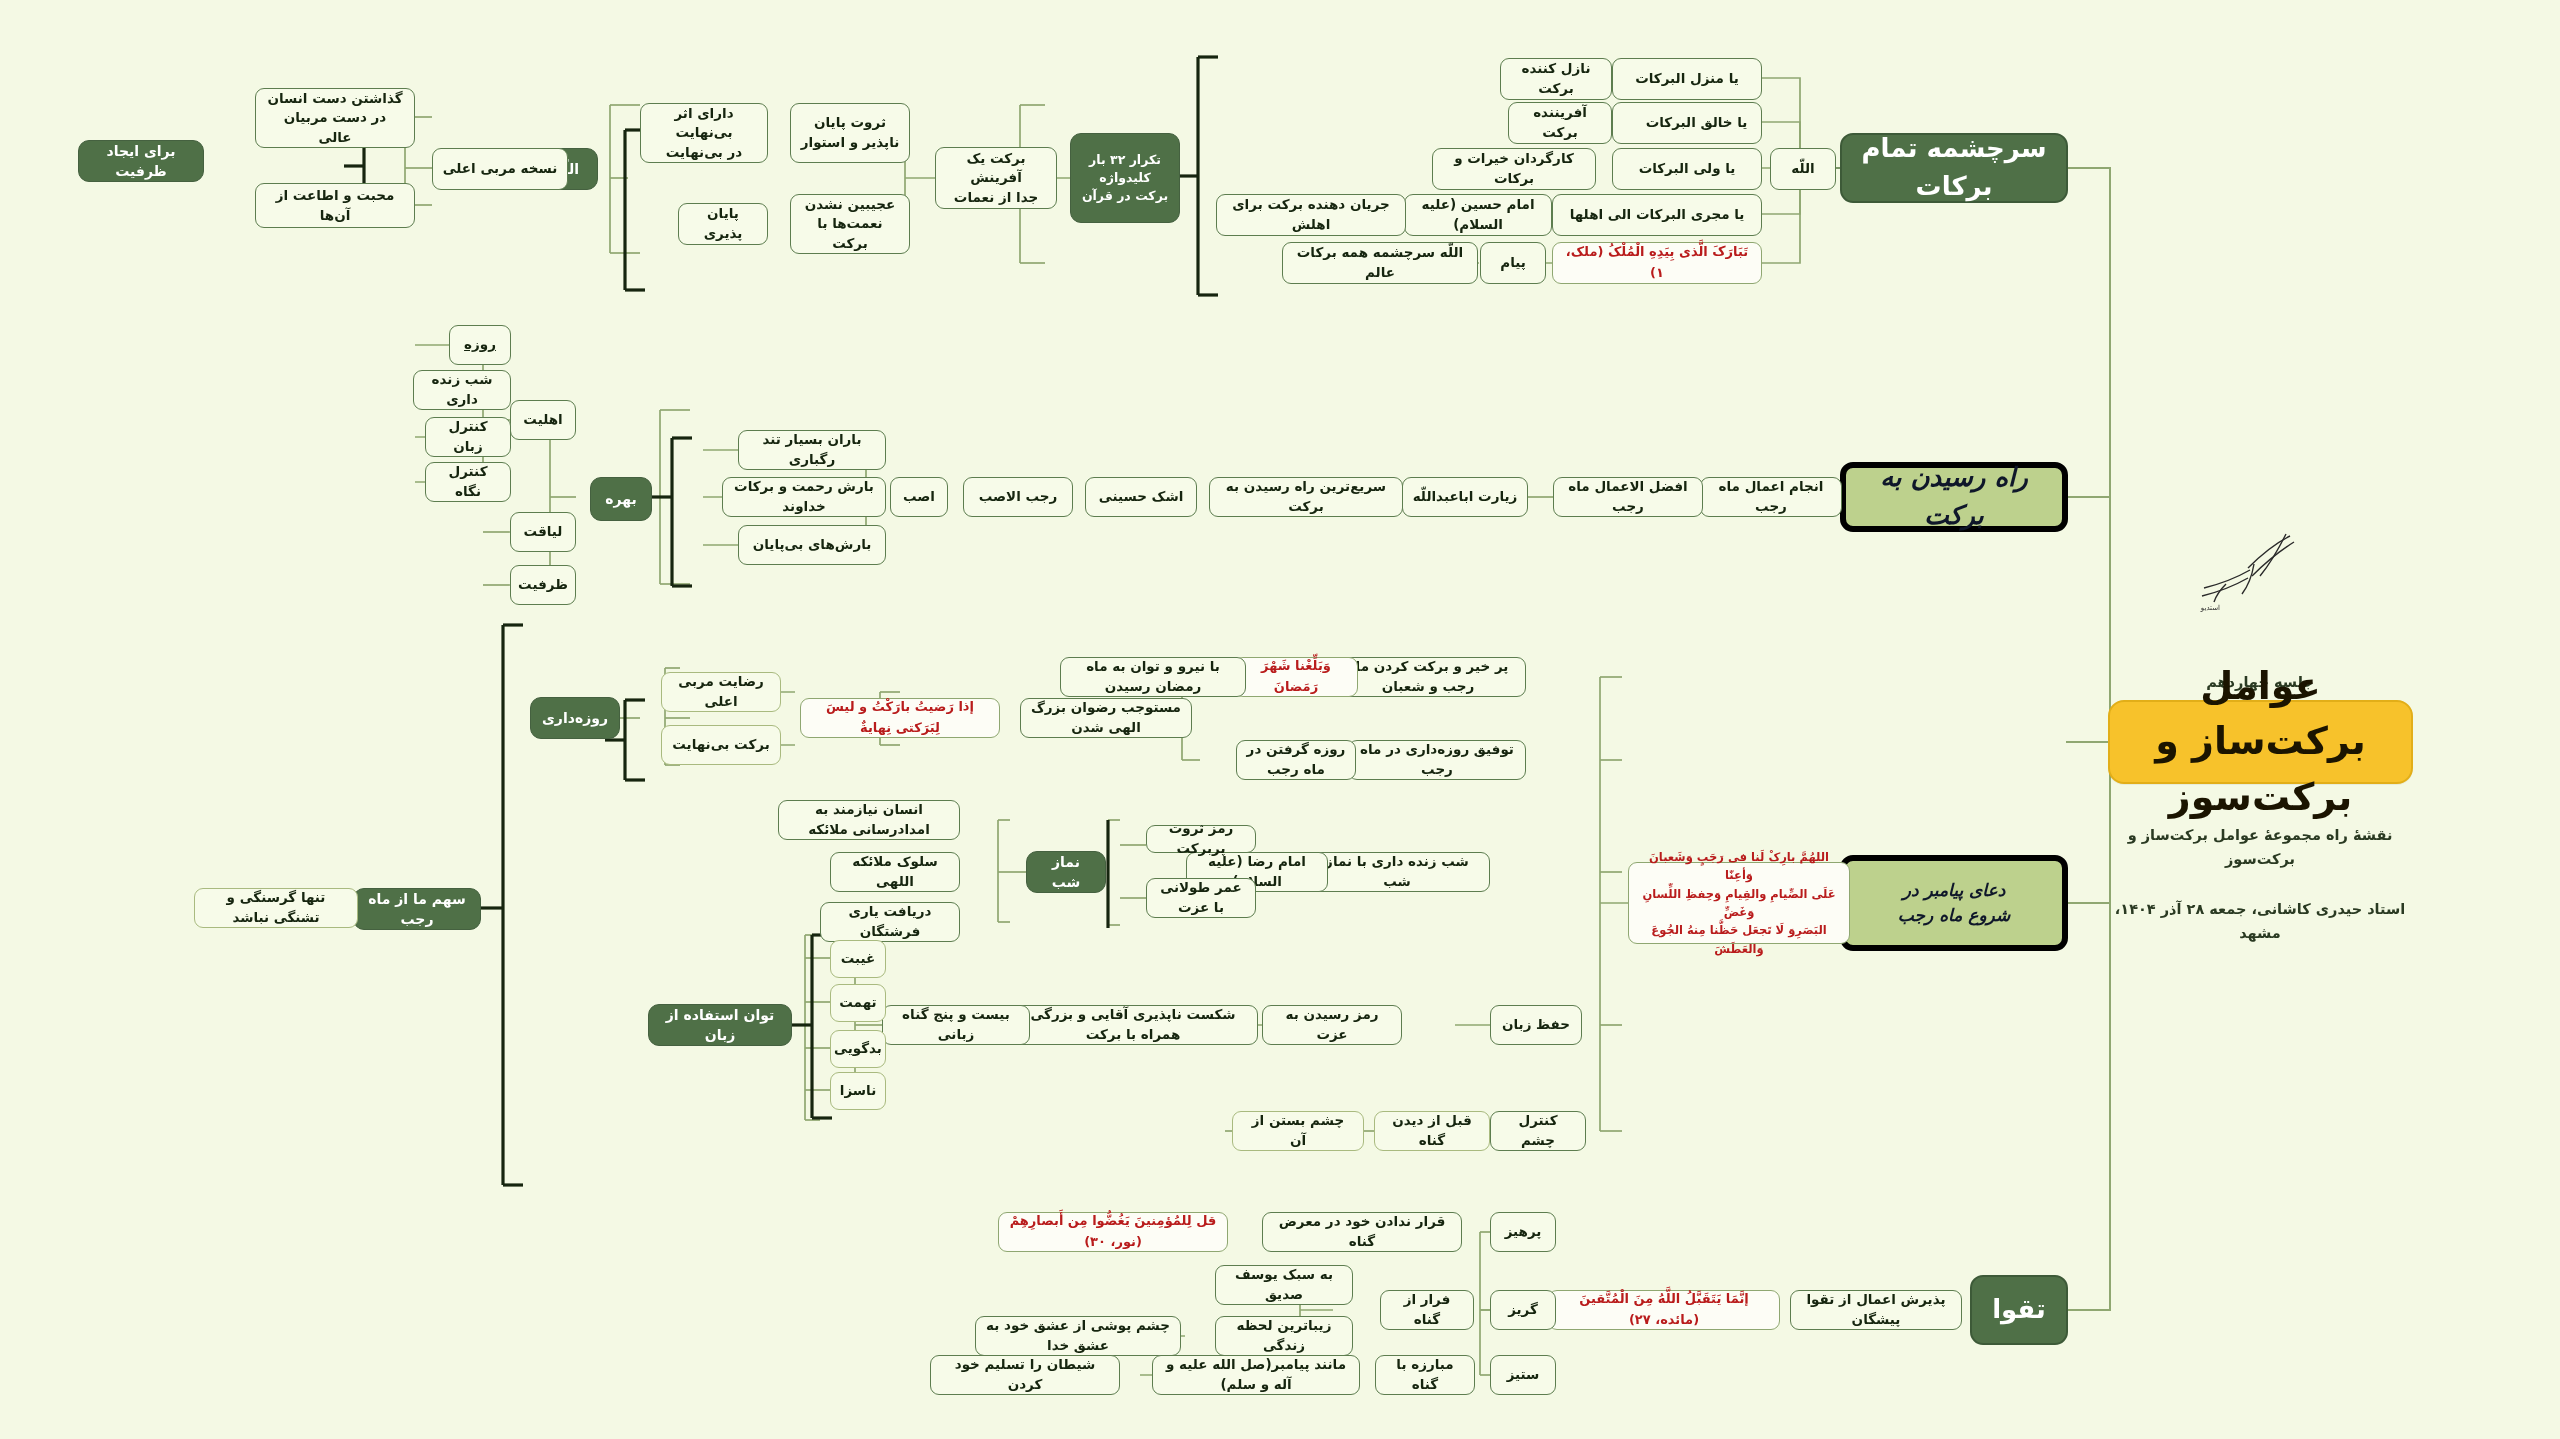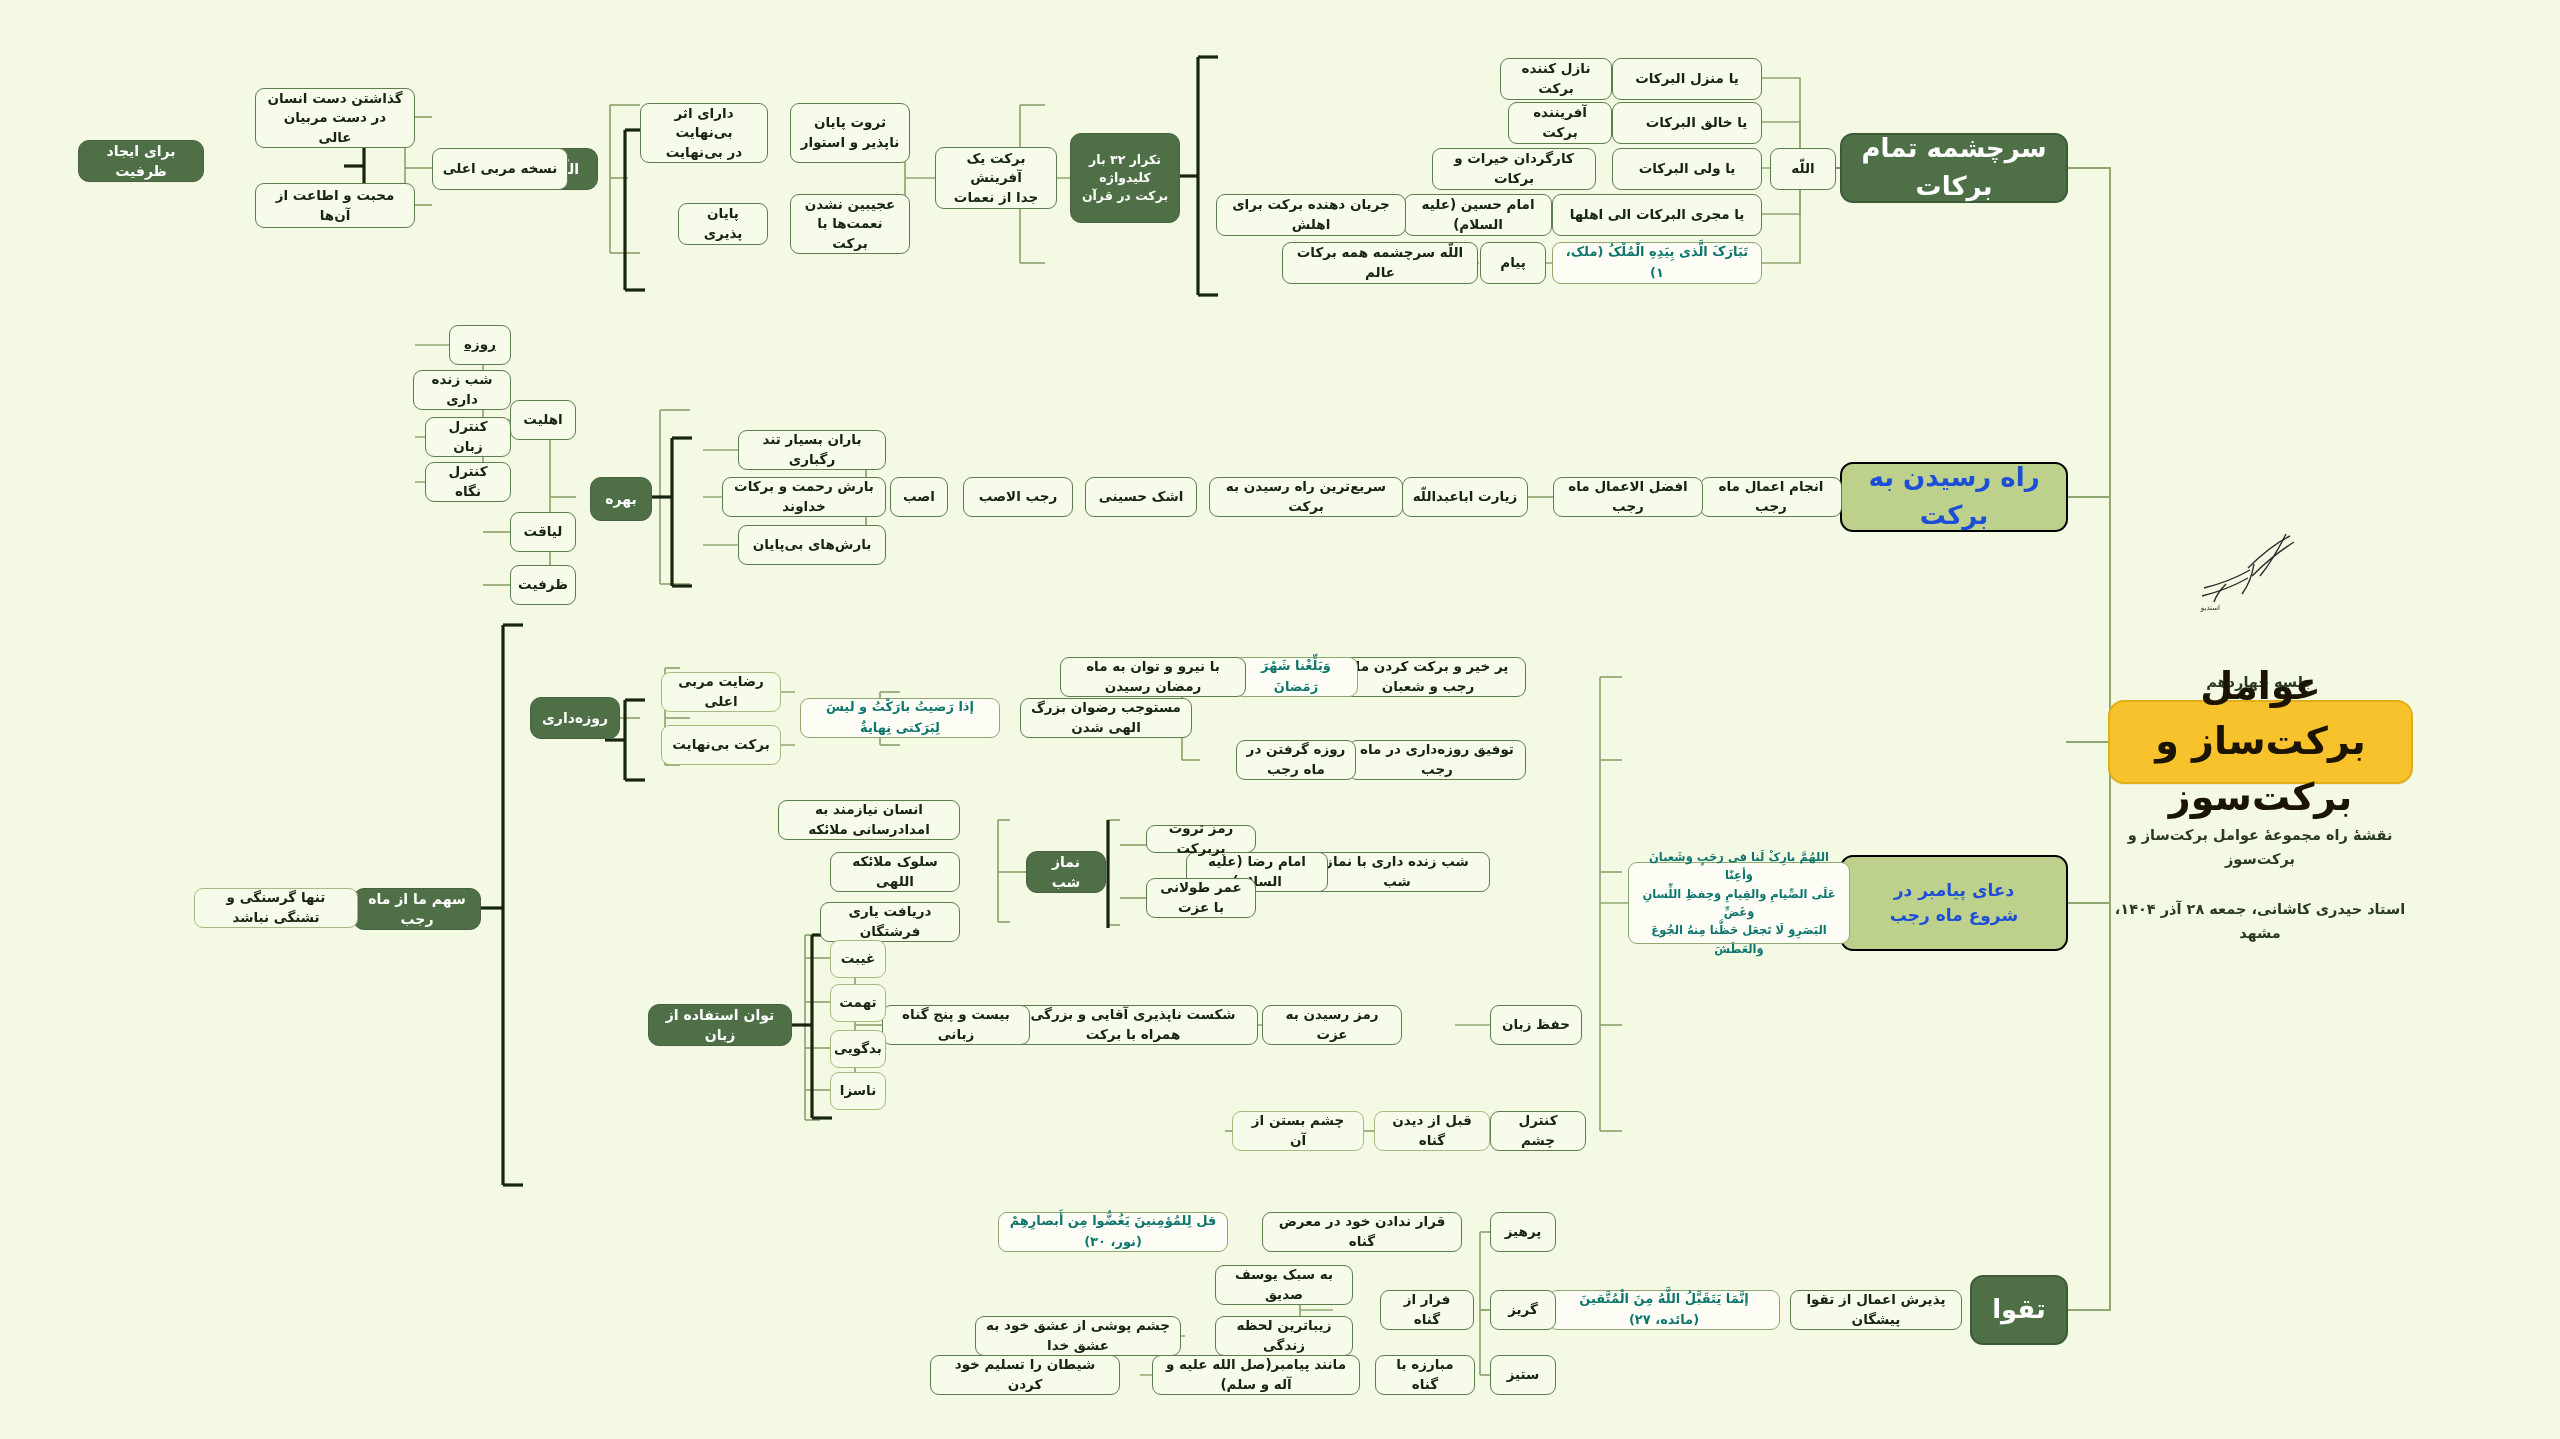--- a/index.html
+++ b/index.html
@@ -31,21 +31,21 @@
     background:#f7fbe9;
     border:1.6px solid #5d7d4f;
     color:#16250f;
     font-size:13.5px;
     font-weight:700;
   }
   .n-leaf.pale{border-color:#a9ba7f;}
   .n-quote{
     background:#fdfdf6;
     border:1.6px solid #8fa771;
-    color:#0f766e;
+    color:#b91c1c;
     font-size:13px;
     font-weight:700;
     line-height:1.6;
   }
   
   .n-dark{
     background:#4f7047;
     border:1.6px solid #456140;
     color:#ffffff;
     font-size:14px;
@@ -58,22 +58,23 @@
     background:#4f7047;
     border:2px solid #3d5a38;
     color:#fff;
     font-size:26px;
     font-weight:700;
     border-radius:13px;
     letter-spacing:.2px;
   }
   .n-branch.olive{
     background:#bdd18d;
-    border:2px solid #000000;
-    color:#1d4ed8;
+    border:6px solid #000000;
+    color:#0f172a;
+    font-style:italic;
   }
   
   .n-title{
     background:#f7c22b;
     border:2px solid #e2ae18;
     border-radius:16px;
     color:#1b1400;
     font-size:38px;
     font-weight:700;
     box-shadow:0 1px 0 rgba(0,0,0,.05);

